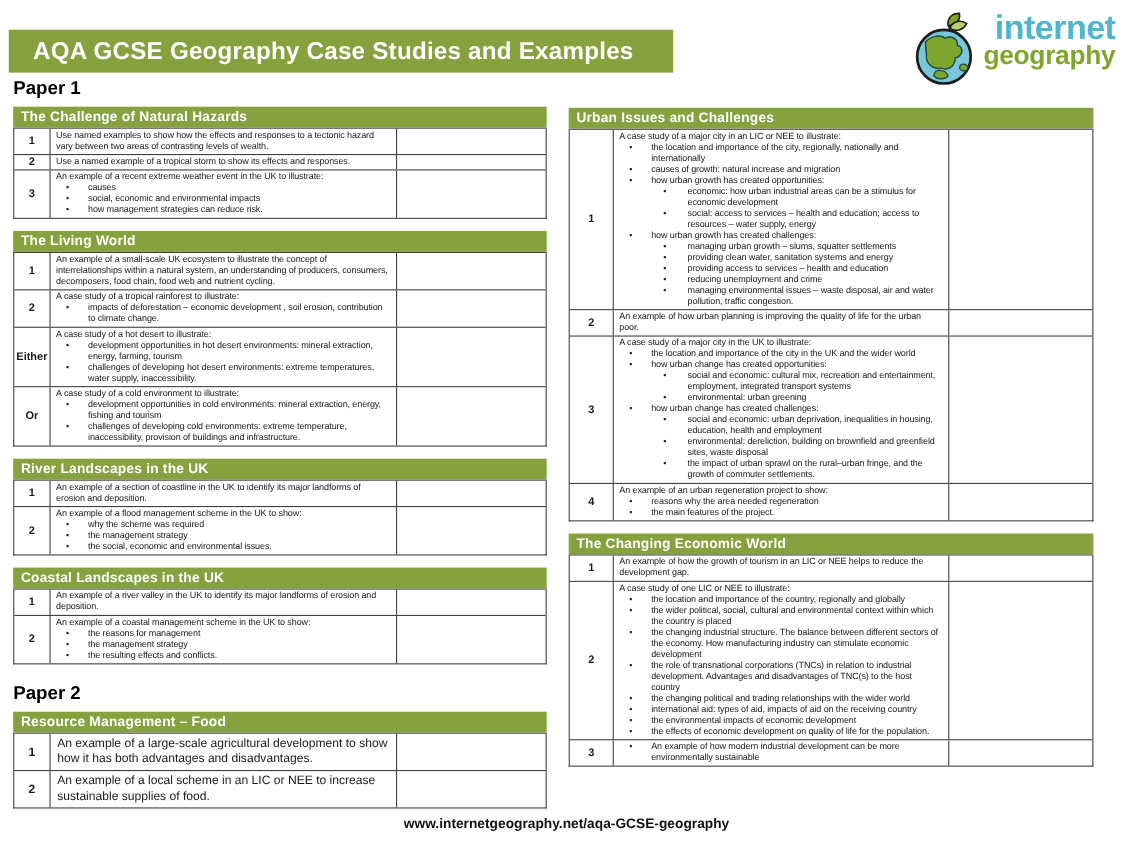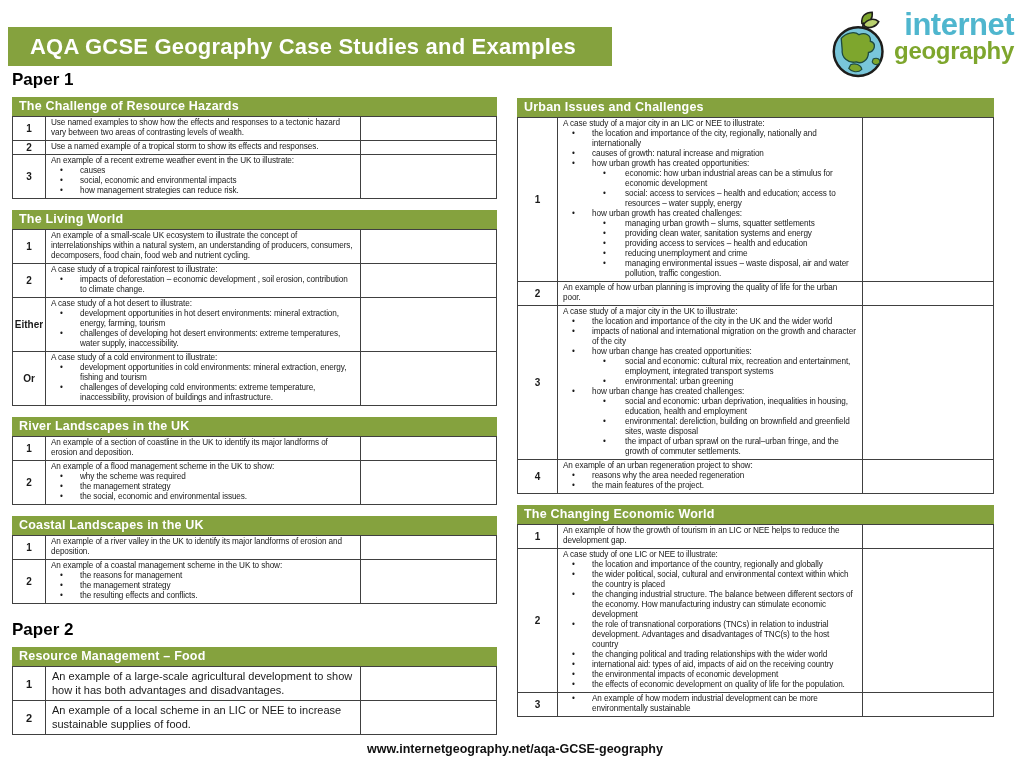--- a/index.html
+++ b/index.html
@@ -85,21 +85,21 @@
     <span class="logo-text">
       <span class="logo-word-top">internet</span>
       <span class="logo-word-bottom">geography</span>
     </span>
   </div>
 
   <div class="left-col">
     <div class="paper-heading">Paper 1</div>
     <div>
         <div class="sec">
-          <div class="sec-header">The Challenge of Resource Hazards</div>
+          <div class="sec-header">The Challenge of Natural Hazards</div>
           <div class="sec-table">
             <div class="row">
               <div class="num">1</div>
               <div class="content">
                 <div class="t0">Use named examples to show how the effects and responses to a tectonic hazard vary between two areas of contrasting levels of wealth.</div>
               </div>
               <div class="notes"></div>
             </div>
             <div class="row">
               <div class="num">2</div>
@@ -255,21 +255,20 @@
               <div class="content">
                 <div class="t0">An example of how urban planning is improving the quality of life for the urban poor.</div>
               </div>
               <div class="notes"></div>
             </div>
             <div class="row">
               <div class="num">3</div>
               <div class="content">
                 <div class="t0">A case study of a major city in the UK to illustrate:</div>
                 <div class="t1">the location and importance of the city in the UK and the wider world</div>
-                <div class="t1">impacts of national and international migration on the growth and character of the city</div>
                 <div class="t1">how urban change has created opportunities:</div>
                 <div class="t2">social and economic: cultural mix, recreation and entertainment, employment, integrated transport systems</div>
                 <div class="t2">environmental: urban greening</div>
                 <div class="t1">how urban change has created challenges:</div>
                 <div class="t2">social and economic: urban deprivation, inequalities in housing, education, health and employment</div>
                 <div class="t2">environmental: dereliction, building on brownfield and greenfield sites, waste disposal</div>
                 <div class="t2">the impact of urban sprawl on the rural–urban fringe, and the growth of commuter settlements.</div>
               </div>
               <div class="notes"></div>
             </div>

